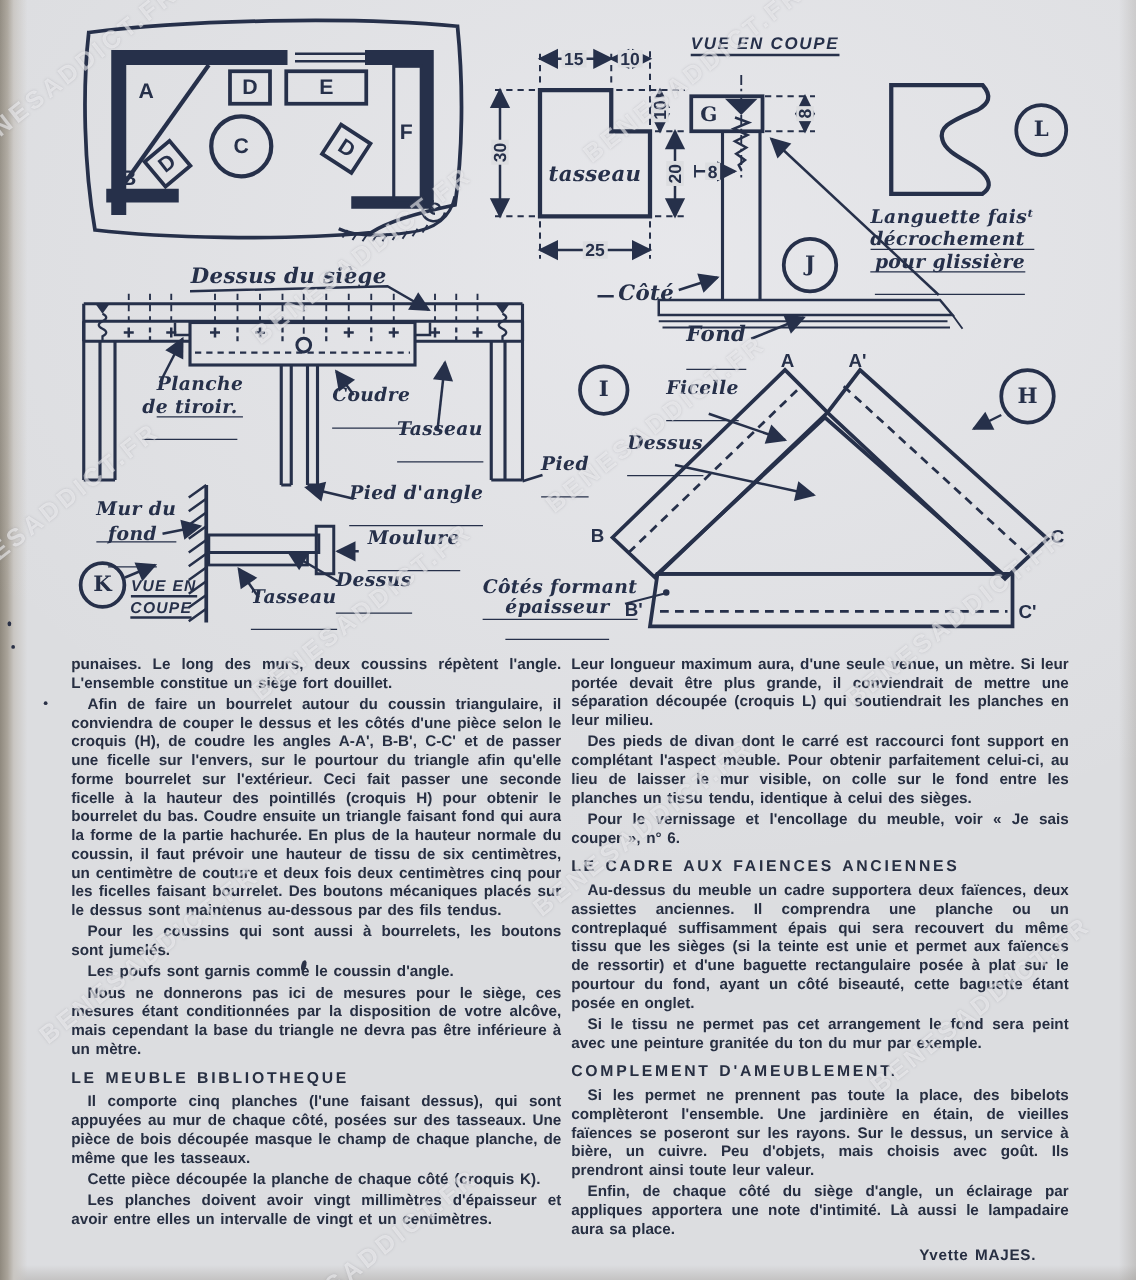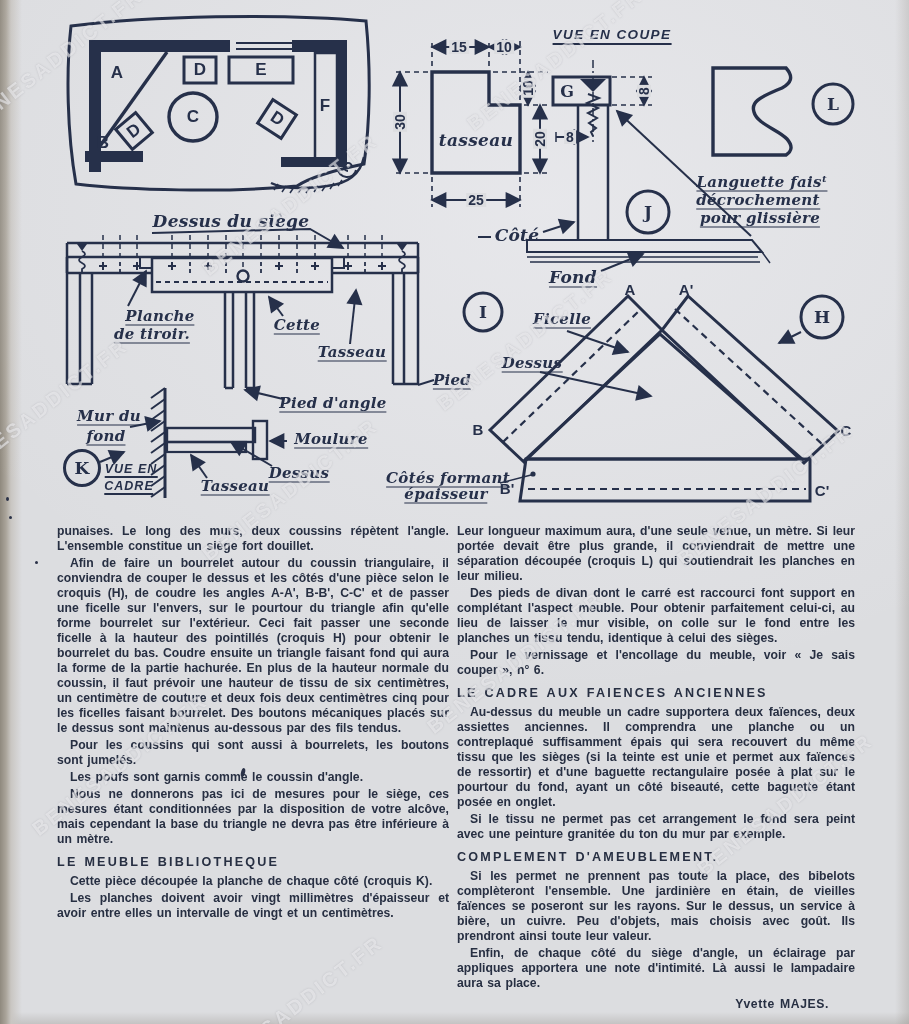--- a/index.html
+++ b/index.html
@@ -26,21 +26,21 @@
   .dashdot{stroke-dasharray:8 3 2 3}
   .ext{stroke:#26304a;stroke-width:1.6;fill:none;stroke-dasharray:5 4}
   .fillink{fill:#26304a;stroke:none}
   
   .lab{position:absolute;transform:translate(-50%,-50%);white-space:nowrap;color:#26304a;z-index:3}
   .cap{font:700 17px "Liberation Sans",sans-serif}
   .cap2{font:700 15px "Liberation Sans",sans-serif}
   .ltr{font:700 16px "DejaVu Serif",serif}
   .script{font:italic 700 15px "DejaVu Serif",serif;letter-spacing:.3px}
   .big{font-size:17px}
-  .u{border-bottom:1.7px solid #26304a;padding-bottom:0}
+  .u{border-bottom:1.7px solid #26304a;padding-bottom:17px}
   .dimn{font:700 14px "Liberation Sans",sans-serif;background:#dcdde0;padding:0 2px;line-height:14px}
   .rot{transform:translate(-50%,-50%) rotate(-90deg)}
   .coupet{font:italic 700 13.5px "Liberation Sans",sans-serif;letter-spacing:1.4px;border-bottom:2.2px solid #26304a;padding-bottom:1px}
   .coupes{font:italic 700 12.5px "Liberation Sans",sans-serif;letter-spacing:1px;border-bottom:2px solid #26304a}
   
   .col{position:absolute;top:524px;height:500px;overflow:hidden;
        font:700 12.2px/15px "Liberation Sans",sans-serif;color:#272f42;
        text-align:justify;word-spacing:1.2px;z-index:3}
   #colL{left:57px;width:392px}
   #colR{left:457px;width:398px}
@@ -208,28 +208,28 @@
   <div class="lab script big u" style="left:573px;top:277px">Fond</div>
 
   <div class="lab ltr big" style="left:833px;top:104px">L</div>
   <div class="lab script u" style="left:762px;top:182px">Languette faisᵗ</div>
   <div class="lab script u" style="left:758px;top:200px">décrochement</div>
   <div class="lab script u" style="left:760px;top:218px">pour glissière</div>
 
   <div class="lab script big" style="left:231px;top:221px">Dessus du siège</div>
   <div class="lab script u" style="left:160px;top:316px">Planche</div>
   <div class="lab script u" style="left:152px;top:334px">de tiroir.</div>
-  <div class="lab script u" style="left:297px;top:325px">Cette</div>
+  <div class="lab script u" style="left:297px;top:325px">Coudre</div>
   <div class="lab script u" style="left:352px;top:352px">Tasseau</div>
   <div class="lab script u" style="left:452px;top:380px">Pied</div>
   <div class="lab script u" style="left:333px;top:403px">Pied d'angle</div>
 
   <div class="lab ltr big" style="left:82px;top:468px">K</div>
   <div class="lab coupes" style="left:131px;top:470px">VUE EN</div>
-  <div class="lab coupes" style="left:129px;top:487px">CADRE</div>
+  <div class="lab coupes" style="left:129px;top:487px">COUPE</div>
   <div class="lab script u" style="left:109px;top:416px">Mur du</div>
   <div class="lab script u" style="left:106px;top:436px">fond</div>
   <div class="lab script u" style="left:331px;top:439px">Moulure</div>
   <div class="lab script u" style="left:299px;top:473px">Dessus</div>
   <div class="lab script u" style="left:235px;top:486px">Tasseau</div>
 
   <div class="lab ltr big" style="left:483px;top:312px">I</div>
   <div class="lab ltr big" style="left:822px;top:317px">H</div>
   <div class="lab script u" style="left:562px;top:319px">Ficelle</div>
   <div class="lab script u" style="left:532px;top:363px">Dessus</div>
@@ -242,20 +242,21 @@
   <div class="lab cap2" style="left:507px;top:488px">B'</div>
   <div class="lab cap2" style="left:822px;top:490px">C'</div>
 
   <div class="col" id="colL">
     <p class="para">punaises. Le long des murs, deux coussins répètent l'angle. L'ensemble constitue un siège fort douillet.</p>
     <p class="para ind">Afin de faire un bourrelet autour du coussin triangulaire, il conviendra de couper le dessus et les côtés d'une pièce selon le croquis (H), de coudre les angles A-A', B-B', C-C' et de passer une ficelle sur l'envers, sur le pourtour du triangle afin qu'elle forme bourrelet sur l'extérieur. Ceci fait passer une seconde ficelle à la hauteur des pointillés (croquis H) pour obtenir le bourrelet du bas. Coudre ensuite un triangle faisant fond qui aura la forme de la partie hachurée. En plus de la hauteur normale du coussin, il faut prévoir une hauteur de tissu de six centimètres, un centimètre de couture et deux fois deux centimètres cinq pour les ficelles faisant bourrelet. Des boutons mécaniques placés sur le dessus sont maintenus au-dessous par des fils tendus.</p>
     <p class="para ind">Pour les coussins qui sont aussi à bourrelets, les boutons sont jumelés.</p>
     <p class="para ind">Les poufs sont garnis comme le coussin d'angle.</p>
     <p class="para ind">Nous ne donnerons pas ici de mesures pour le siège, ces mesures étant conditionnées par la disposition de votre alcôve, mais cependant la base du triangle ne devra pas être inférieure à un mètre.</p>
     <div class="colhead">LE MEUBLE BIBLIOTHEQUE</div>
+    <p class="para ind">Il comporte cinq planches (l'une faisant dessus), qui sont appuyées au mur de chaque côté, posées sur des tasseaux. Une pièce de bois découpée masque le champ de chaque planche, de même que les tasseaux.</p>
     <p class="para ind">Cette pièce découpée la planche de chaque côté (croquis K).</p>
     <p class="para ind">Les planches doivent avoir vingt millimètres d'épaisseur et avoir entre elles un intervalle de vingt et un centimètres.</p>
   </div>
 
   <div class="col" id="colR">
     <p class="para">Leur longueur maximum aura, d'une seule venue, un mètre. Si leur portée devait être plus grande, il conviendrait de mettre une séparation découpée (croquis L) qui soutiendrait les planches en leur milieu.</p>
     <p class="para ind">Des pieds de divan dont le carré est raccourci font support en complétant l'aspect meuble. Pour obtenir parfaitement celui-ci, au lieu de laisser le mur visible, on colle sur le fond entre les planches un tissu tendu, identique à celui des sièges.</p>
     <p class="para ind">Pour le vernissage et l'encollage du meuble, voir « Je sais couper », n° 6.</p>
     <div class="colhead">LE CADRE AUX FAIENCES ANCIENNES</div>
     <p class="para ind">Au-dessus du meuble un cadre supportera deux faïences, deux assiettes anciennes. Il comprendra une planche ou un contreplaqué suffisamment épais qui sera recouvert du même tissu que les sièges (si la teinte est unie et permet aux faïences de ressortir) et d'une baguette rectangulaire posée à plat sur le pourtour du fond, ayant un côté biseauté, cette baguette étant posée en onglet.</p>

